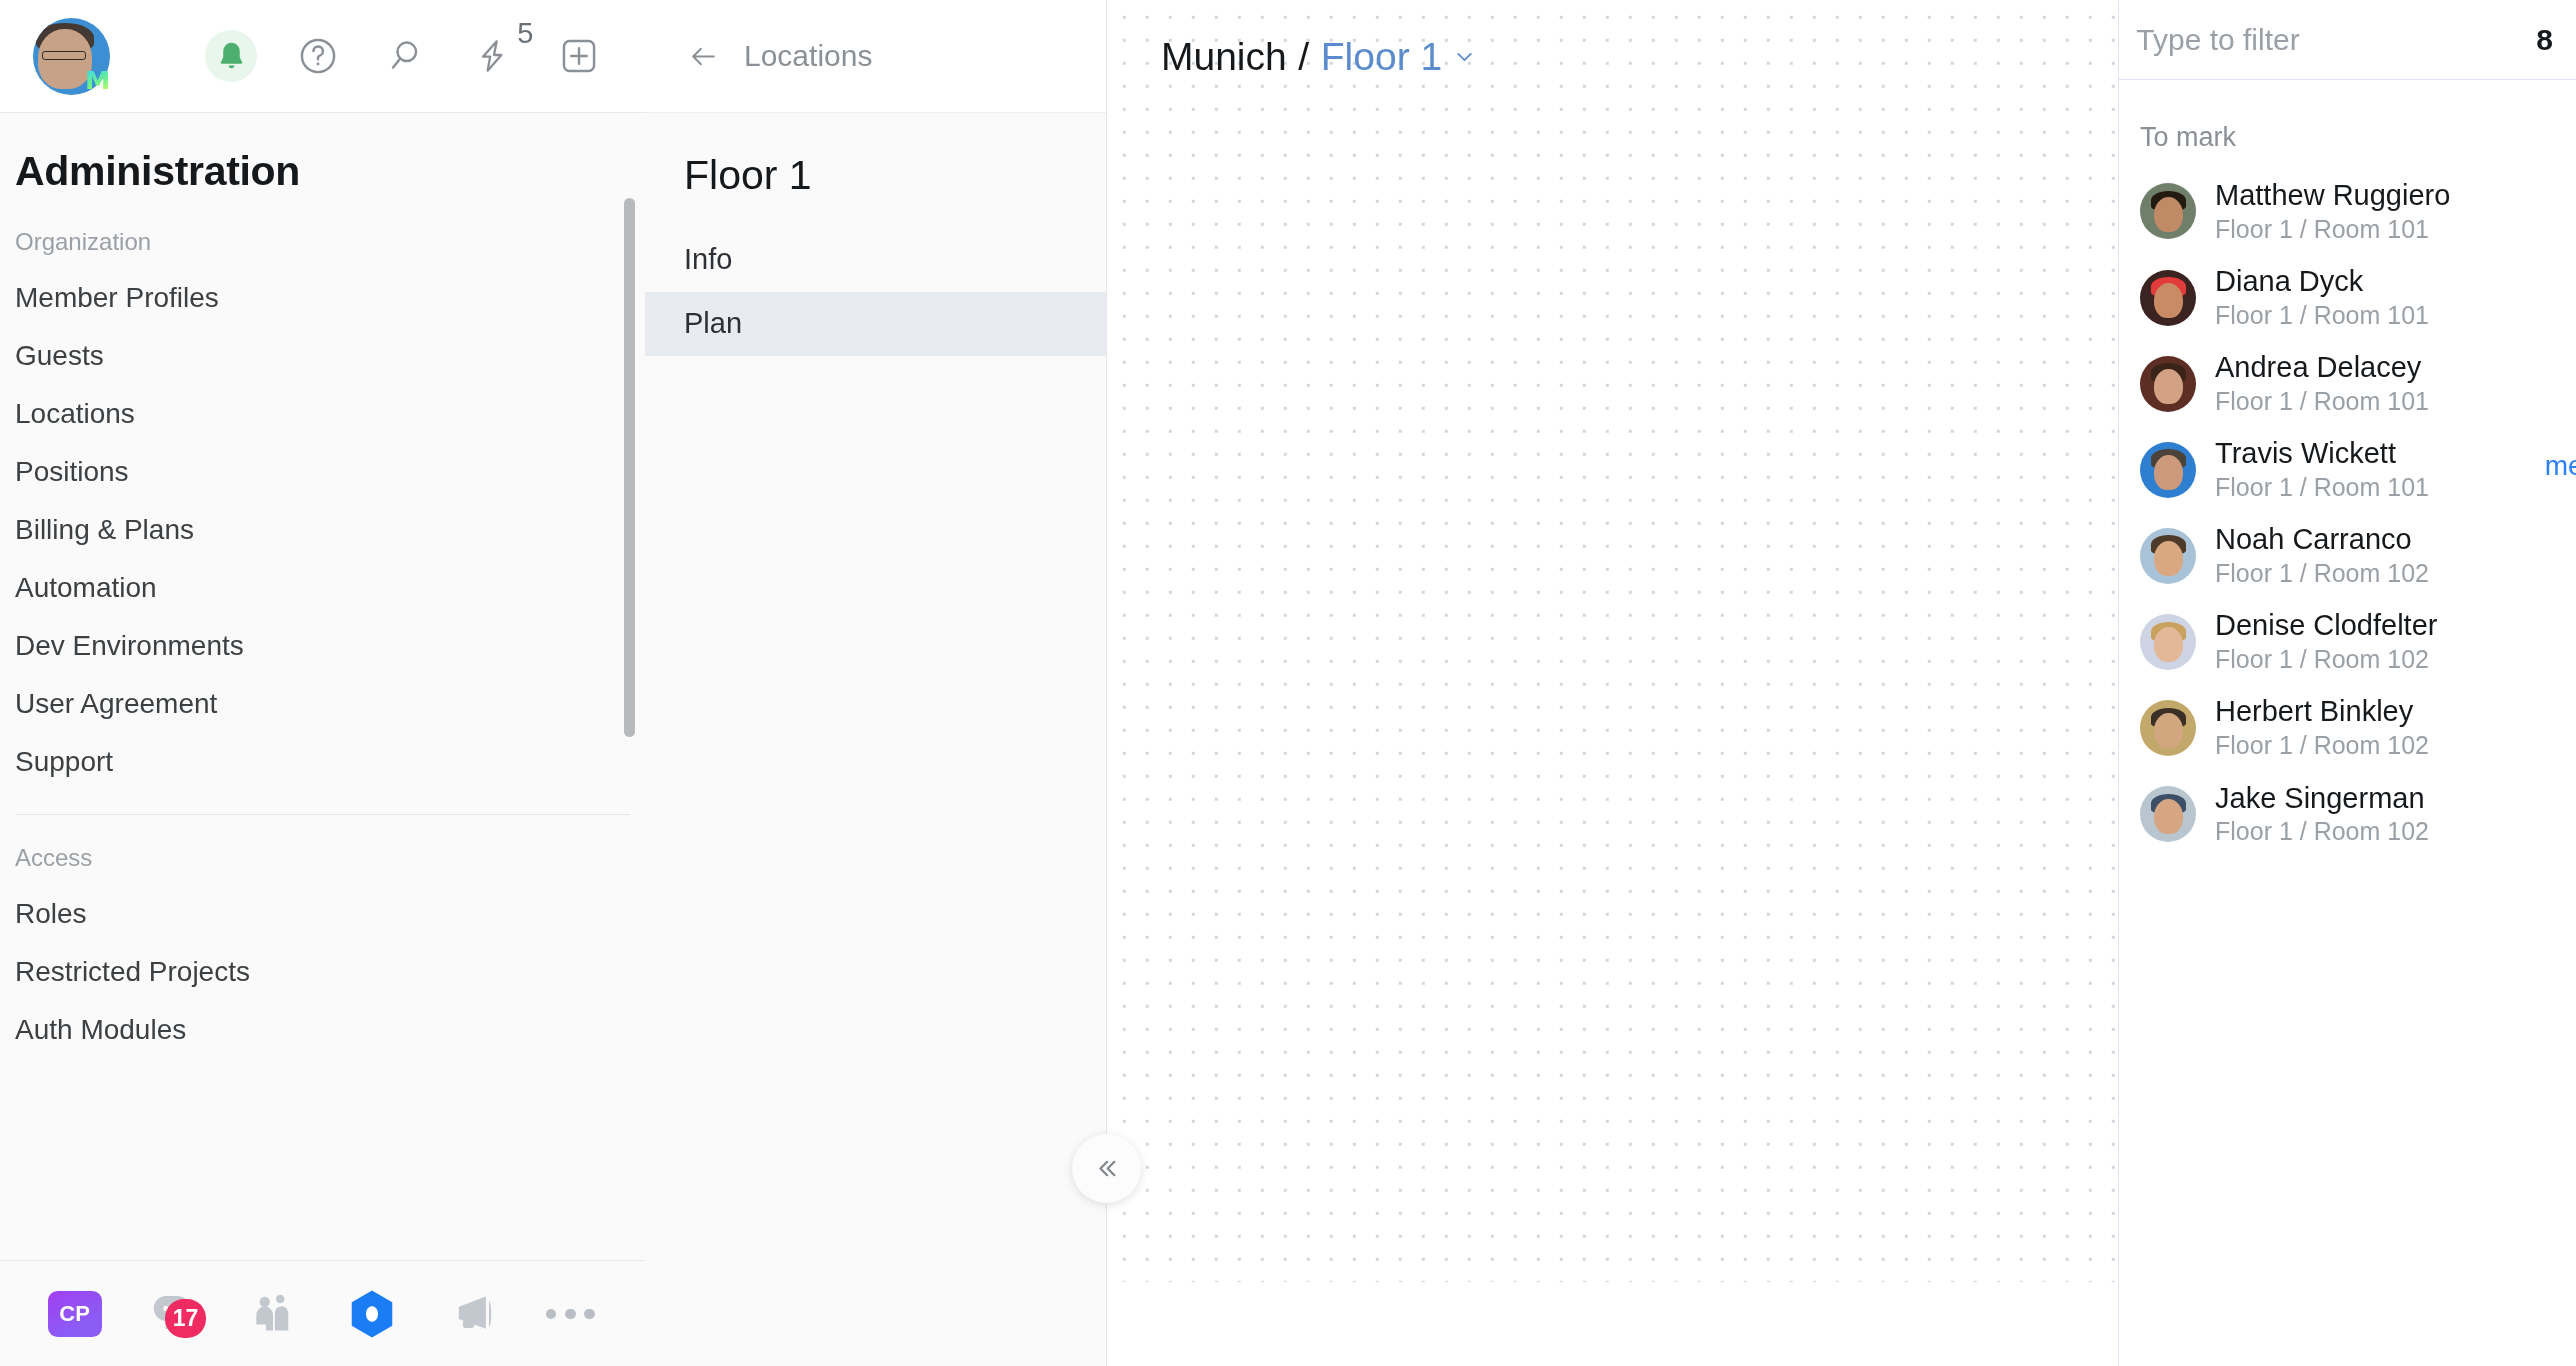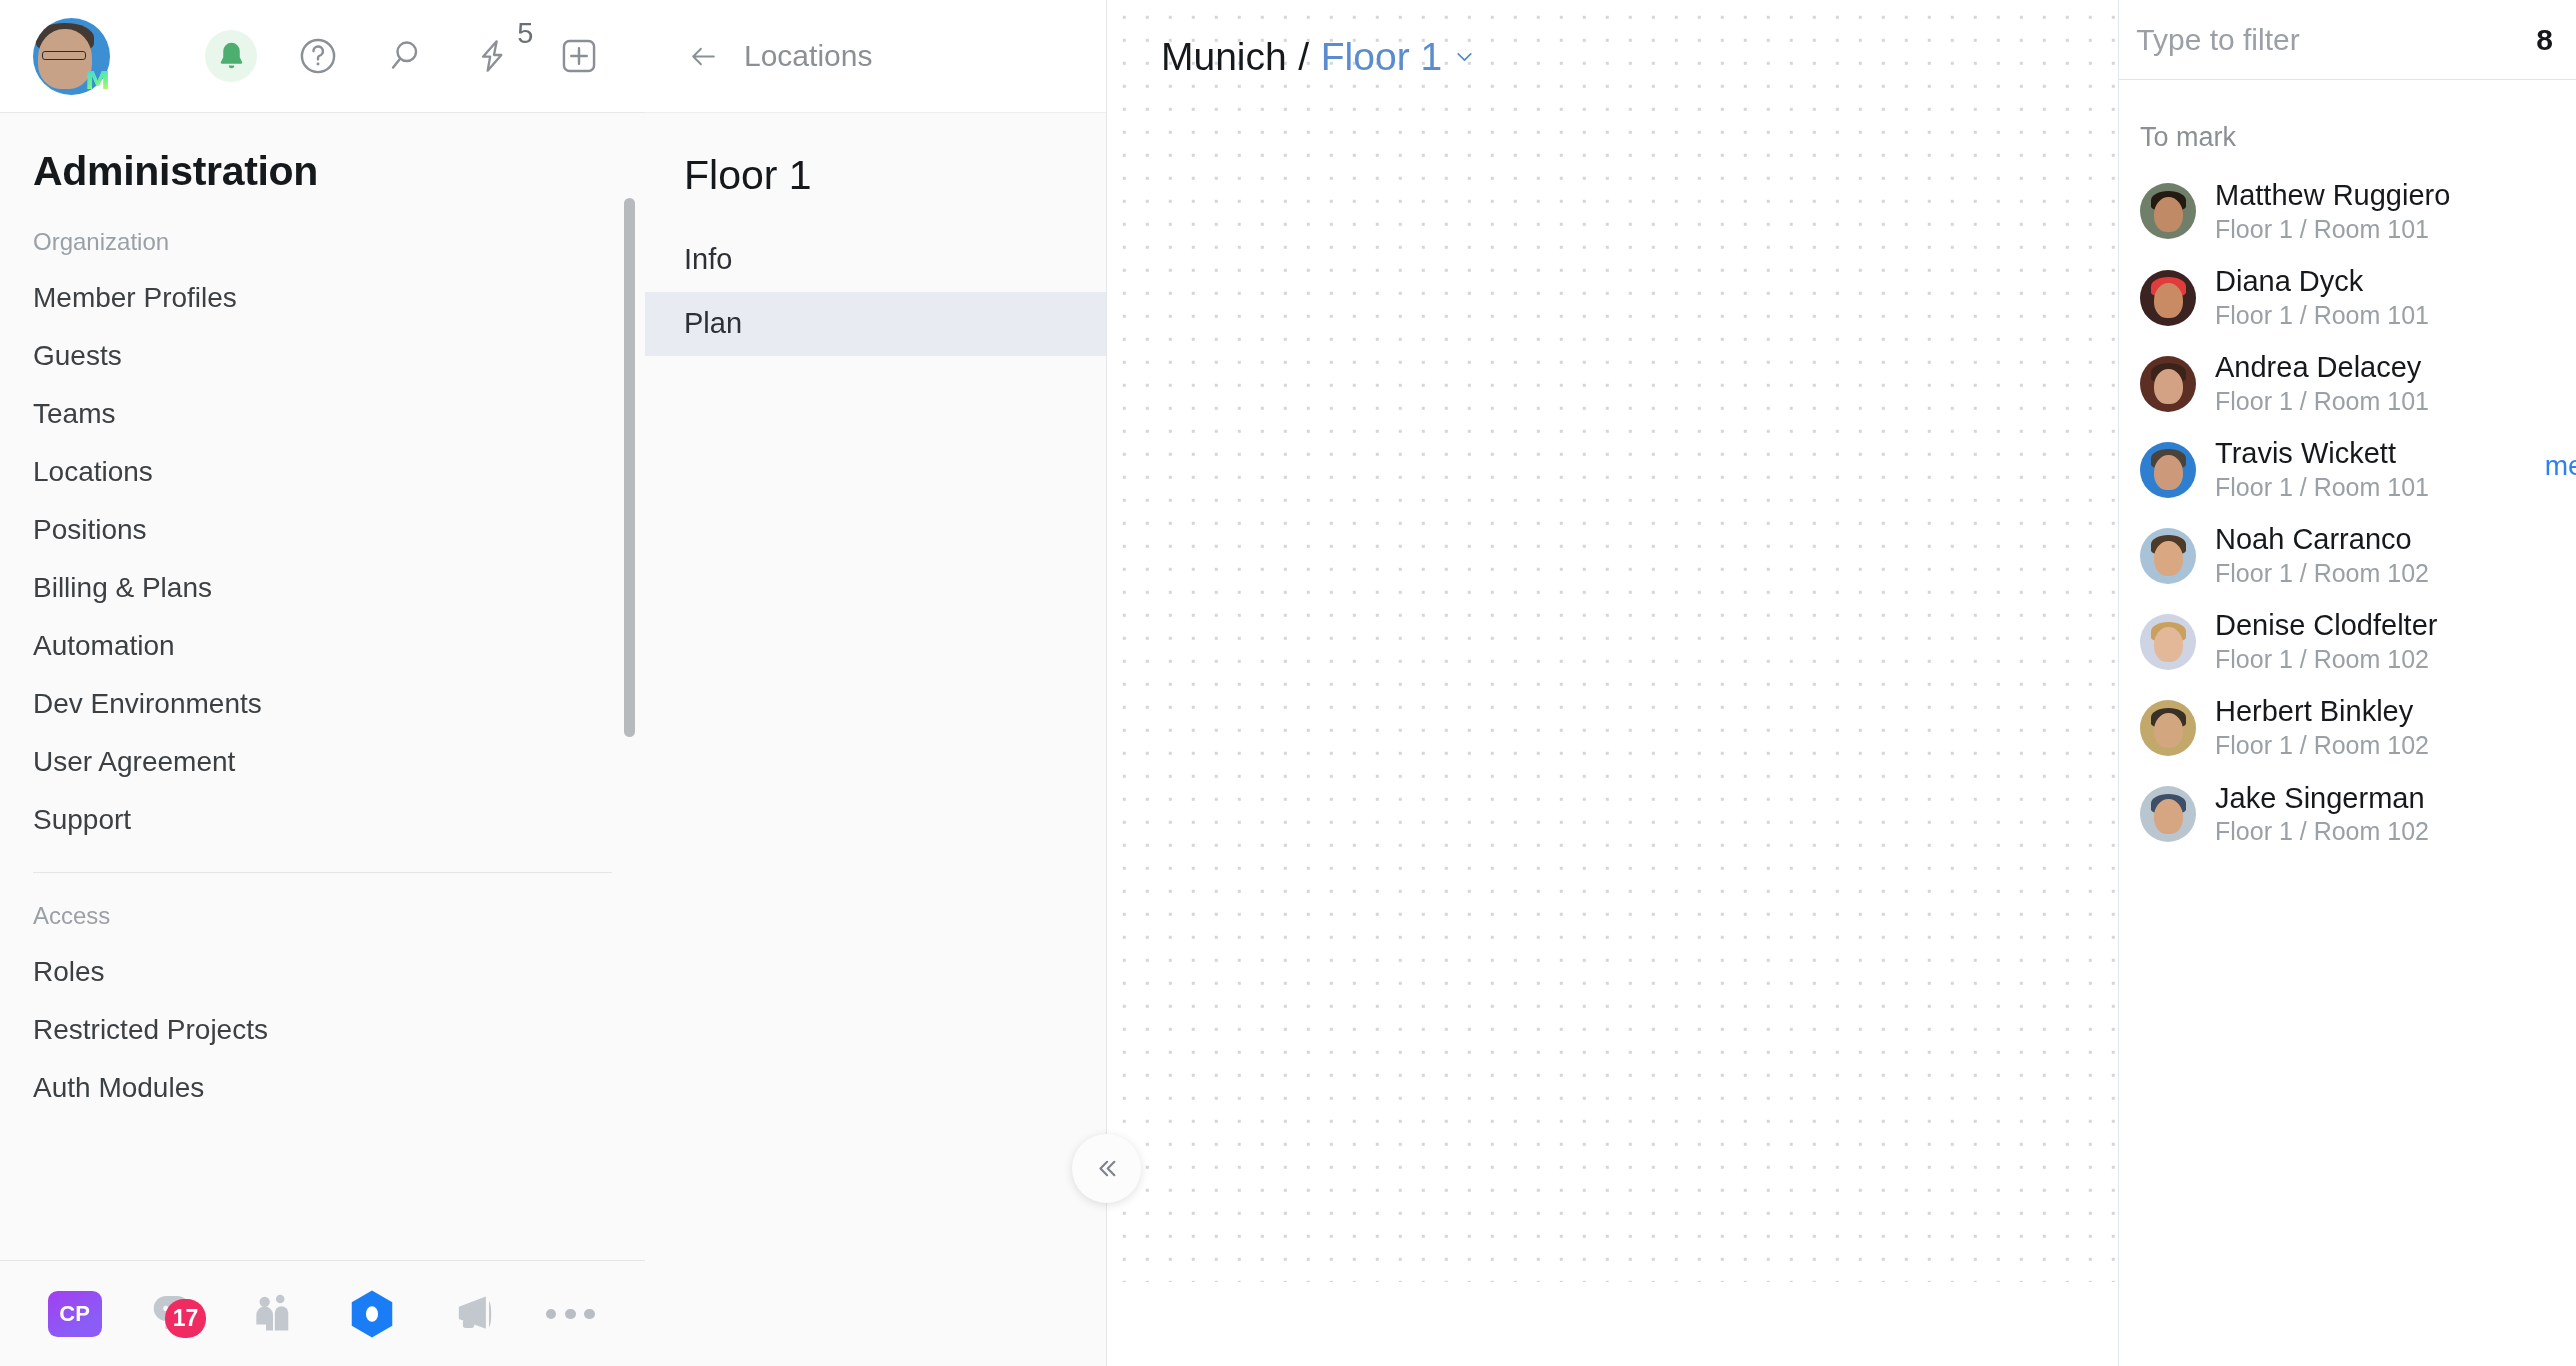--- a/index.html
+++ b/index.html
@@ -66,21 +66,21 @@
   .ticon.bell-bg { background:#e8f6ec; border-radius:50%; }
   .badge-num {
     position:absolute; top: -13.5px; right: -15.4px;
     font-size: 29px; color: #6b7075; font-weight: 400;
   }
 
   .sidebar-scroll {
     flex: 1; overflow: hidden; position: relative;
     padding: 0 0 0 0;
   }
-  .sidebar-inner { padding: 0 33px; }
+  .sidebar-inner { padding: 0 15px; }
   .admin-title {
     font-size: 41px; font-weight: 700; color: #16191c;
     padding: 35px 0 21px 0; letter-spacing: -0.3px;
   }
   .group-label {
     font-size: 24px; color: #9aa0a6; padding: 11.6px 0 13.5px 0;
   }
   .nav-item {
     font-size: 28px; color: #3c4043;
     padding: 12.5px 0 13.5px 0; cursor: pointer;
@@ -282,21 +282,20 @@
       </div>
     </div>
 
     <div class="sidebar-scroll">
       <div class="sidebar-inner">
         <div class="admin-title">Administration</div>
 
         <div class="group-label">Organization</div>
         <div class="nav-item">Member Profiles</div>
         <div class="nav-item">Guests</div>
-        <div class="nav-item">Teams</div>
         <div class="nav-item">Locations</div>
         <div class="nav-item">Positions</div>
         <div class="nav-item">Billing &amp; Plans</div>
         <div class="nav-item">Automation</div>
         <div class="nav-item">Dev Environments</div>
         <div class="nav-item">User Agreement</div>
         <div class="nav-item">Support</div>
 
         <div class="nav-divider"></div>
 

